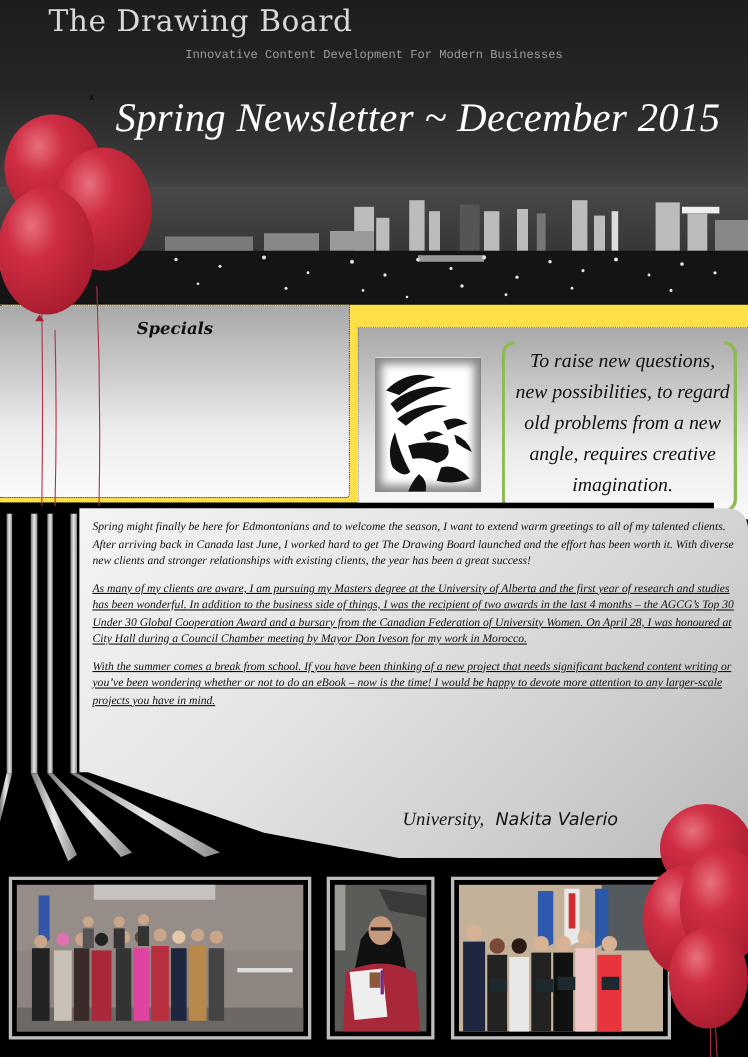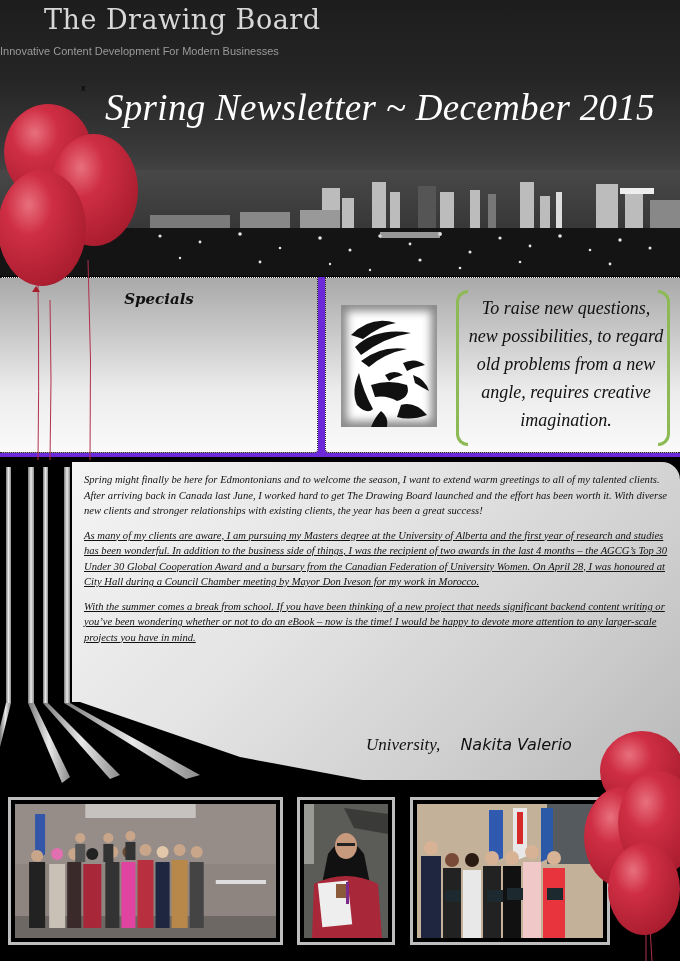--- a/index.html
+++ b/index.html
@@ -10,39 +10,39 @@
     .header {
       position: absolute; left: 0; top: 0; width: 680px; height: 276px;
       background: linear-gradient(180deg, #1d1d1d 0%, #262626 30%, #3a3a3a 55%, #4a4a4a 68%, #222 80%, #111 100%);
       overflow: hidden;
     }
     .brand-title {
       position: absolute; left: 0; width: 680px; top: 4px; text-align: left;
       color: #d8d8d8; font-family: "DejaVu Serif", serif; font-size: 27px; letter-spacing: 0.5px; font-weight: normal; margin-left: 44px;
     }
     .brand-tagline {
-      position: absolute; left: 0; width: 680px; top: 45px; 
-      color: #9a9a9a; font-family: Liberation Sans, sans-serif; font-size: 11px;
+      position: absolute; left: 0; width: 680px; top: 45px; text-align: center;
+      color: #9a9a9a; font-family: Liberation Mono, monospace; font-size: 11px;
     }
     .x-mark { position: absolute; left: 81px; top: 84px; color: #000; font-size: 8px; font-family: "DejaVu Sans", sans-serif; }
     .newsletter-title {
       position: absolute; left: 105px; top: 86px; color: #fff;
       font-family: "Liberation Serif", serif; font-style: italic; font-size: 37px; letter-spacing: 0.3px;
     }
     .skyline { position: absolute; left: 0; top: 170px; width: 680px; height: 106px; }
 
     
-    .panels-row { position: absolute; left: 0; top: 277px; width: 680px; height: 180px; background: #6d28d9; }
+    .panels-row { position: absolute; left: 0; top: 277px; width: 680px; height: 180px; background: #fde047; }
     .panel {
       position: absolute; top: 0; height: 176px;
       background: linear-gradient(180deg, #a9a9a9 0%, #c7c7c7 30%, #ececec 65%, #fafafa 100%);
       border: 1px dotted #222;
     }
     .panel-specials { left: 0; width: 318px; border-left: none; border-radius: 0 0 4px 0; }
-    .panel-quote { left: 325px; width: 355px; border-right: none; border-radius: 0 0 0 4px; }
+    .panel-quote { left: 325px; width: 355px; border-right: none; border-radius: 0 0 0 4px; margin-top: 20px; }
     .specials-heading {
       position: absolute; left: 0; width: 318px; top: 12px; text-align: center;
       font-family: "DejaVu Serif", serif; font-style: italic; font-weight: bold; font-size: 15px; color: #111;
     }
     .specials-text {
       position: absolute; left: 50px; width: 250px; top: 42px; text-align: center;
       font-family: "Liberation Serif", serif; font-style: italic; font-size: 15px; line-height: 20px; color: #111;
     }
     .specials-text p + p { margin-top: 20px; }
     .portrait {
@@ -69,21 +69,21 @@
     .stripes { position: absolute; left: 0; top: 0; width: 400px; height: 330px; }
     .letter {
       position: absolute; left: 84px; top: 15px; width: 594px;
       font-family: "Liberation Serif", serif; font-style: italic; font-size: 10.6px; line-height: 15.5px; color: #111;
     }
     .letter p + p { margin-top: 9px; text-decoration: underline; }
     .signoff {
       position: absolute; left: 366px; top: 278px;
       font-family: "Liberation Serif", serif; font-style: italic; font-size: 17px; color: #111;
     }
-    .signoff .sig-name { font-family: "DejaVu Sans", sans-serif; font-style: italic; font-size: 16px; margin-left: 16px; }
+    .signoff .sig-name { font-family: "DejaVu Sans", sans-serif; font-style: italic; font-size: 16px; margin-left: 6px; }
 
     
     .photos { position: absolute; left: 0; top: 787px; width: 680px; height: 174px; background: #000; }
     .photo-frame { position: absolute; border: 3px solid #bdbdbd; background: #000; padding: 4px; }
     .photo { width: 100%; height: 100%; overflow: hidden; position: relative; }
     .f1 { left: 8px; top: 10px; width: 275px; height: 148px; }
     .f2 { left: 297px; top: 10px; width: 98px; height: 148px; }
     .f3 { left: 410px; top: 10px; width: 200px; height: 148px; }
 
     .balloons-left { position: absolute; left: 0; top: 100px; width: 145px; height: 360px; }

